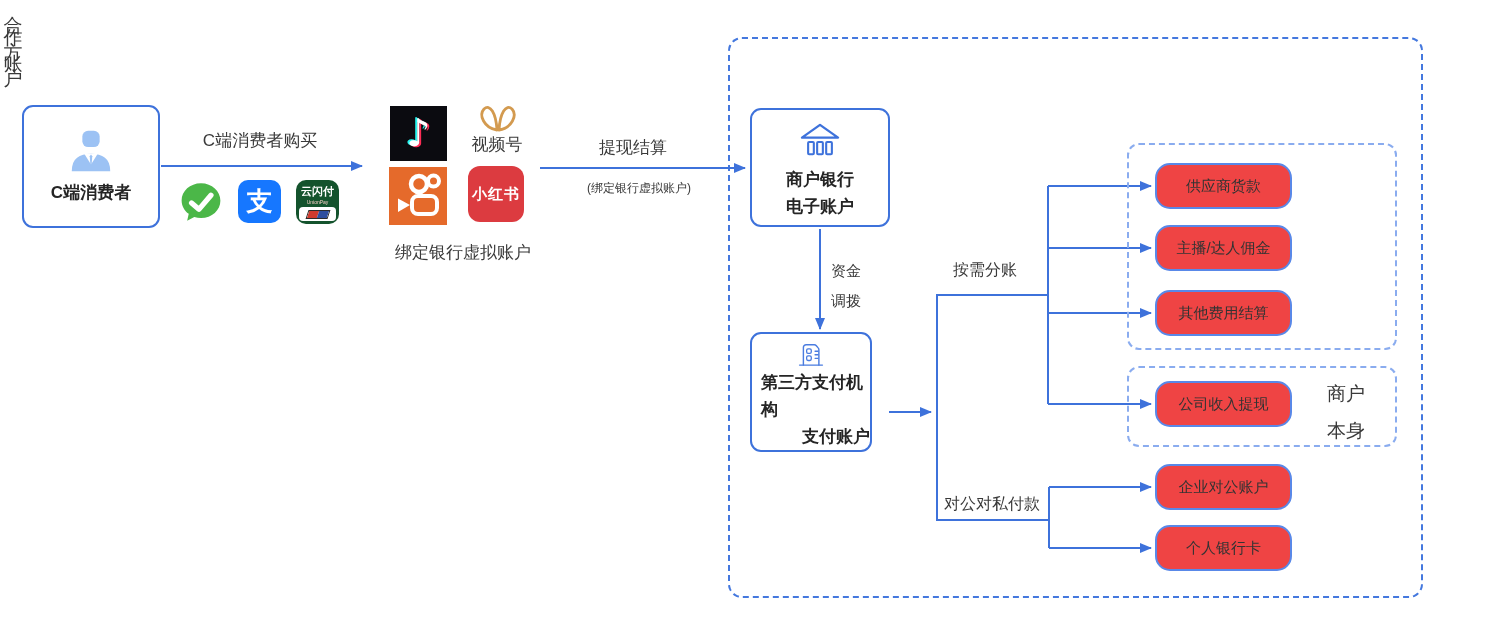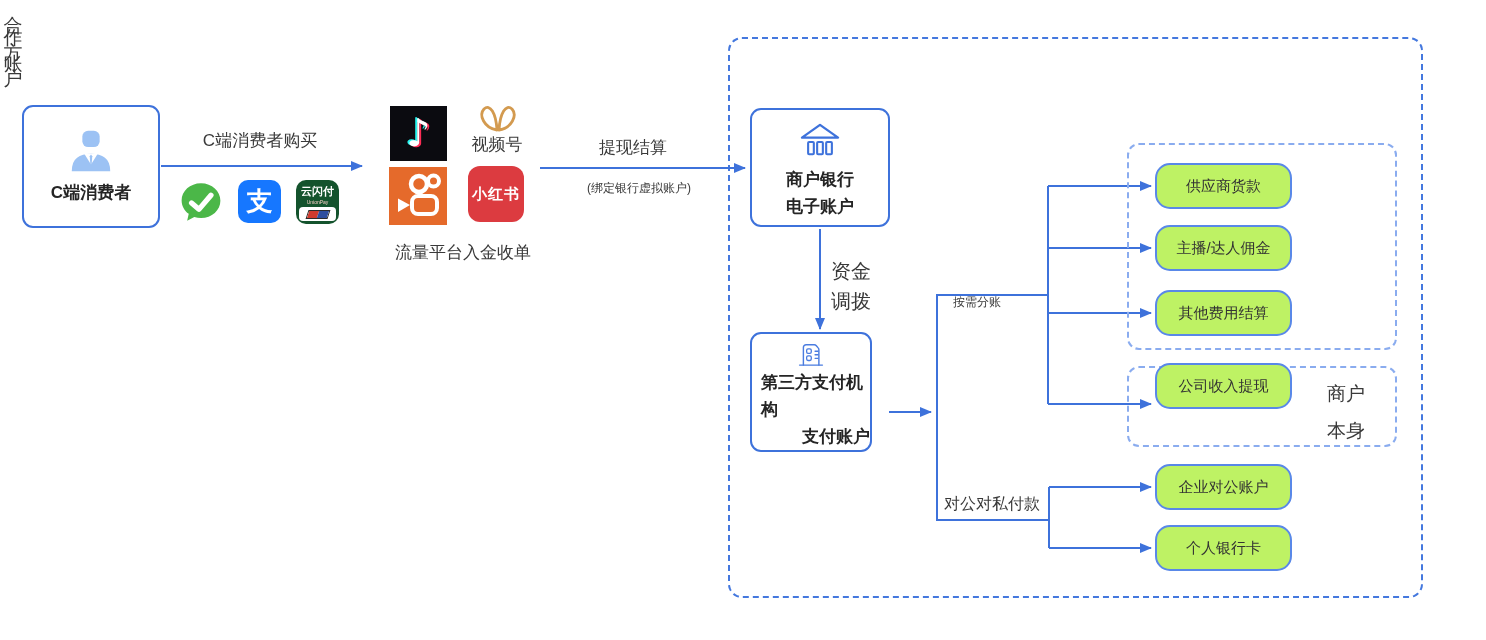--- a/index.html
+++ b/index.html
@@ -28,21 +28,21 @@
     align-items: center;
   }
   .node .title { font-weight: 700; font-size: 17px; color: #252525; line-height: 27px; }
 
   
   .leaf {
     position: absolute;
     left: 1155px;
     width: 137px;
     height: 46px;
-    background: #bef264;
+    background: #ef4444;
     border: 2px solid #5988E8;
     border-radius: 15px;
     display: flex;
     align-items: center;
     justify-content: center;
     font-size: 15px;
     color: #333;
     z-index: 2;
   }
 
@@ -195,71 +195,71 @@
         <rect x="23" y="29" width="25" height="18" rx="6" stroke-width="4"></rect>
       </g>
       <path d="M9,31.5 L21,38 L9,45 Z" fill="#ffffff"></path>
     </svg>
   </div>
 
   <div class="xhs">
     <span>小红书</span>
   </div>
 
-  <div class="label center" style="left:343px; top:241px; width:240px;">流量平台入金收单</div>
+  <div class="label center" style="left:343px; top:241px; width:240px;">绑定银行虚拟账户</div>
 
   <div class="label center" style="left:553px; top:136px; width:160px;">提现结算</div>
   <div class="label center" style="left:539px; top:180px; width:200px; font-size:12px;">(绑定银行虚拟账户)</div>
 
   <div class="node" style="left:750px; top:108px; width:140px; height:119px; padding-top:12px;">
     <svg width="46" height="38" viewBox="0 0 46 40">
       <g stroke="#3E72DB" fill="none" stroke-linejoin="round">
         <path d="M23,3 L42,16.5 L4,16.5 Z" stroke-width="2.4"></path>
         <rect x="10.5" y="21" width="6" height="13" rx="1" stroke-width="2.2"></rect>
         <rect x="20" y="21" width="6" height="13" rx="1" stroke-width="2.2"></rect>
         <rect x="29.5" y="21" width="6" height="13" rx="1" stroke-width="2.2"></rect>
       </g>
     </svg>
     <div class="title" style="margin-top:6px;">商户银行</div>
     <div class="title">电子账户</div>
   </div>
 
-  <div class="label" style="left:831px; top:256px; font-size:20px; line-height:30px;">
+  <div class="label" style="left:831px; top:256px; font-size:15px; line-height:30px;">
     <div>资金</div>
     <div>调拨</div>
   </div>
 
   <div class="node" style="left:750px; top:332px; width:122px; height:120px; padding-top:8px; align-items:flex-end;">
     <svg width="52" height="46" viewBox="0 0 52 46" style="align-self:center;">
       <g stroke="#4A7CE0" fill="none" stroke-linecap="round" stroke-linejoin="round">
         <path d="M5,42.5 H47" stroke-width="2.6"></path>
         <path d="M12,42.5 V10 a5,5 0 0 1 5,-5 h15 a5,5 0 0 1 3.8,1.8 l3.4,4 a5,5 0 0 1 1.3,3.4 V42.5" stroke-width="2.6"></path>
         <rect x="18" y="12.5" width="8.5" height="8.5" rx="2.5" stroke-width="2.4"></rect>
         <rect x="18" y="25.5" width="8.5" height="8.5" rx="2.5" stroke-width="2.4"></rect>
         <path d="M33.5,17 h5.5" stroke-width="2.4"></path>
         <path d="M33.5,23.5 h5.5" stroke-width="2.4"></path>
         <path d="M33.5,30 h5.5" stroke-width="2.4"></path>
       </g>
     </svg>
     <div class="title" style="padding-left:9px; margin-top:2px;">第三方支付机构</div>
     <div class="title" style="padding-left:20px;">支付账户</div>
   </div>
 
-  <div class="label" style="left:953px; top:260px; font-size:12px;margin-top:34px;">按需分账</div>
+  <div class="label" style="left:953px; top:260px; font-size:16px;">按需分账</div>
   <div class="label" style="left:944px; top:494px; font-size:16px;">对公对私付款</div>
 
   <div class="group" style="left:1127px; top:143px; width:270px; height:207px;"></div>
   <div class="vertical-label" style="left:1330px; top:183px; height:164px;">合作方账户</div>
 
   <div class="group" style="left:1127px; top:366px; width:270px; height:81px;"></div>
   <div class="merchant-label" style="position:absolute; left:1327px; top:375px; z-index:2;">
     <div>商户</div>
     <div>本身</div>
   </div>
 
   <div class="leaf" style="top:163px;">供应商货款</div>
   <div class="leaf" style="top:225px;">主播/达人佣金</div>
   <div class="leaf" style="top:290px;">其他费用结算</div>
-  <div class="leaf" style="top:363px;text-align:center;">公司收入提现</div>
+  <div class="leaf" style="top:381px;text-align:center;">公司收入提现</div>
   <div class="leaf" style="top:464px;">企业对公账户</div>
   <div class="leaf" style="top:525px;">个人银行卡</div>
 
 </div>
 
 </body></html>

